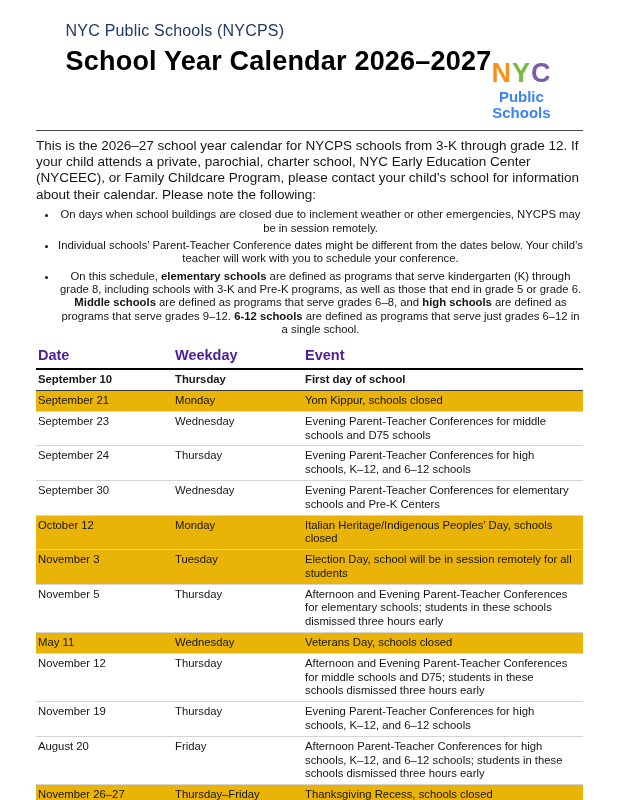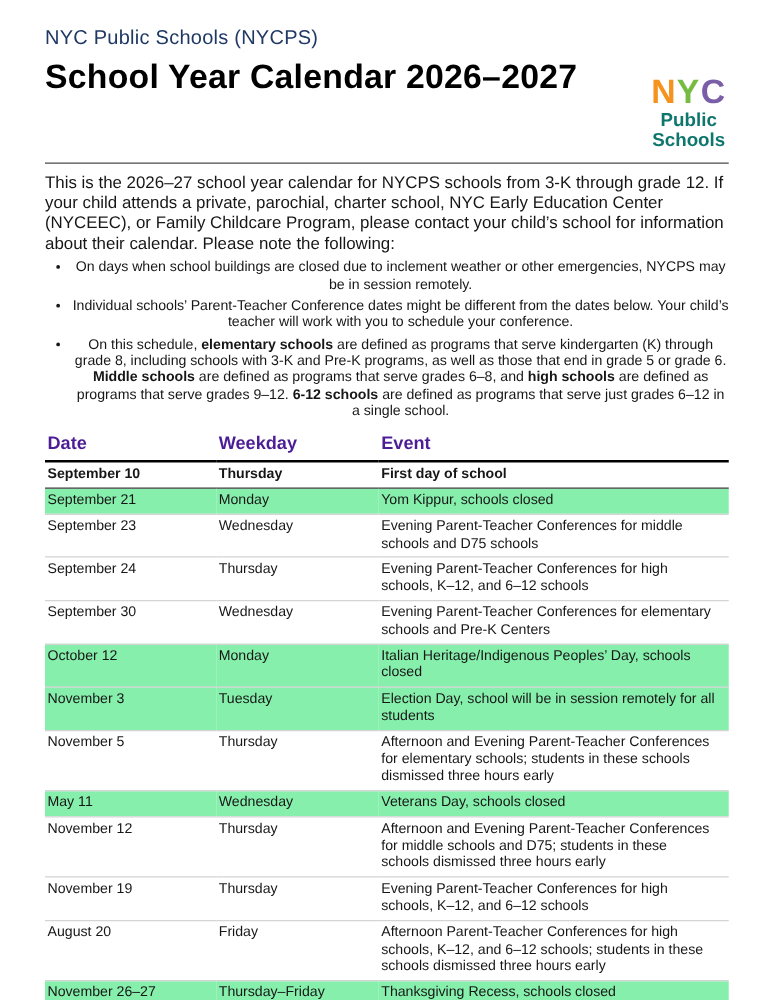--- a/index.html
+++ b/index.html
@@ -6,34 +6,34 @@
   html, body { margin: 0; padding: 0; background: #ffffff; }
   body {
     width: 618px; height: 800px;
     font-family: "Liberation Sans", sans-serif;
     color: #1a1a1a;
     overflow: hidden;
   }
   .page { padding: 16px 35px 0 36px; }
 
   
-  .header { display: flex; justify-content: space-between; align-items: flex-start; }
+  .header { display: flex; justify-content: center; align-items: flex-start; }
   .header-left { padding-top: 6px; }
   .subtitle {
     font-size: 16px; color: #1f3864; letter-spacing: 0.2px; margin-bottom: 6px;
   }
   .title {
     margin: 0; font-size: 27px; font-weight: bold; color: #000000; letter-spacing: 0.2px;
   }
   .logo { text-align: center; padding-right: 2px; line-height: 1; margin-top: 44px; }
   .logo-nyc { font-size: 27px; font-weight: 800; letter-spacing: 1px; margin-bottom: 2px; }
   .logo-nyc .ln { color: #f6921e; }
   .logo-nyc .ly { color: #76bc43; }
   .logo-nyc .lc { color: #7a5fa8; }
-  .logo-line { font-size: 15px; font-weight: bold; color: #0f766e; line-height: 1.05; }
+  .logo-line { font-size: 15px; font-weight: bold; color: #3b82f6; line-height: 1.05; }
 
   .rule {
     border: none; border-top: 1.6px solid #4a4a4a;
     margin: 9px 0 7px 0;
   }
 
   
   .intro {
     margin: 4px 0 5px 0;
     font-size: 13.5px; line-height: 1.22; color: #161616;
@@ -57,21 +57,21 @@
   }
   table.cal th:nth-child(1) { width: 137px; }
   table.cal th:nth-child(2) { width: 130px; }
   table.cal td {
     font-size: 11.3px; line-height: 1.22; vertical-align: top;
     padding: 3px 8px 3px 2px;
     border-bottom: 1px solid #d4d4d4;
     color: #161616;
     word-wrap: break-word;
   }
-  tr.shaded td { background: #86efac; }
+  tr.shaded td { background: #eab308; }
   tr.bold-row td { font-weight: bold; border-bottom: 1.6px solid #3a3a3a; }
 </style>
 </head>
 <body>
 
 <div class="page">
 
   <div class="header">
     <div class="header-left">
       <div class="subtitle">NYC Public Schools (NYCPS)</div>

